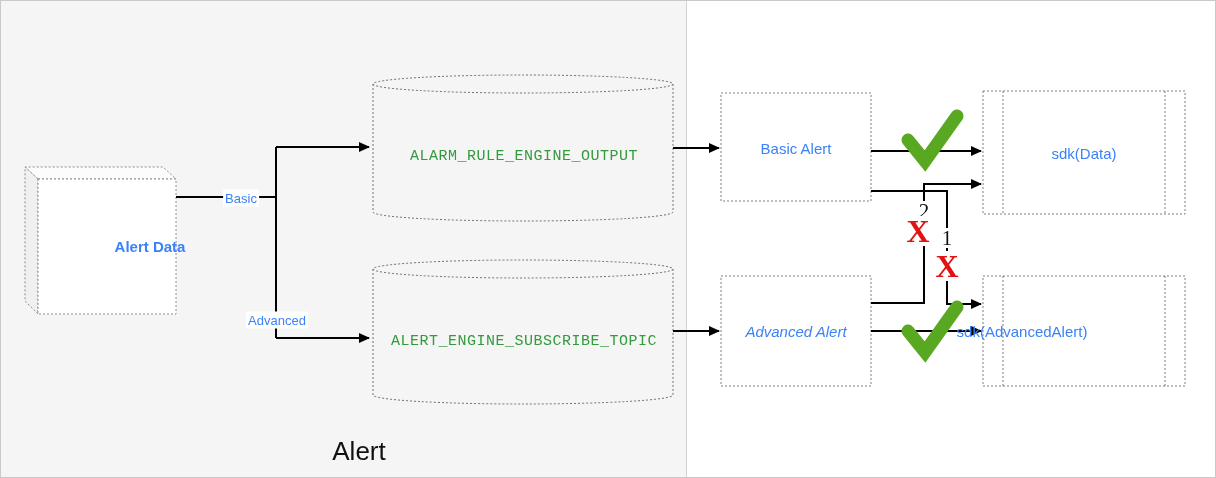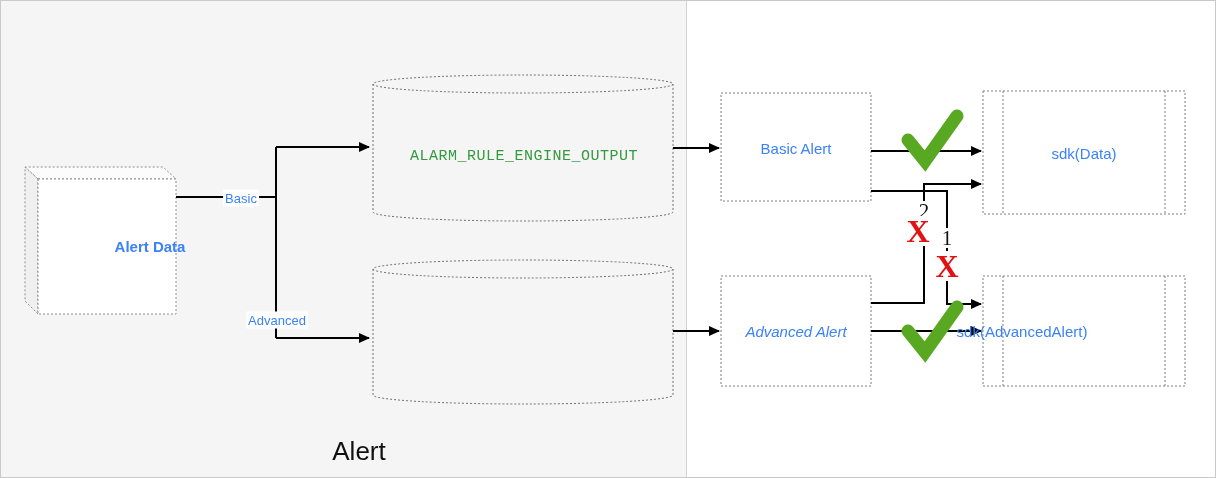--- a/index.html
+++ b/index.html
@@ -140,20 +140,21 @@
     </g>
 
     <polyline points="907,139 924,160 956,115" stroke="#58a822" stroke-width="13" fill="none" stroke-linecap="round" stroke-linejoin="miter"></polyline>
     <polyline points="907,330 924,351 956,306" stroke="#58a822" stroke-width="13" fill="none" stroke-linecap="round" stroke-linejoin="miter"></polyline>
   </svg>
 
   <div class="lbl node-label bold" style="left:106px;top:245px;">Alert Data</div>
 
   <div class="lbl topic-label" style="left:523px;top:155px;">ALARM_RULE_ENGINE_OUTPUT</div>
 
+  <div class="lbl topic-label" style="left:523px;top:340px;">ALERT_ENGINE_SUBSCRIBE_TOPIC</div>
 
   <div class="lbl edge-label" style="left:240px;top:197px;">Basic</div>
 
   <div class="lbl edge-label" style="left:276px;top:319px;">Advanced</div>
 
   <div class="lbl node-label" style="left:795px;top:147px;">Basic Alert</div>
 
   <div class="lbl node-label" style="left:795px;top:330px;font-style:italic;">Advanced Alert</div>
 
   <div class="lbl node-label" style="left:1083px;top:152px;">sdk(Data)</div>

